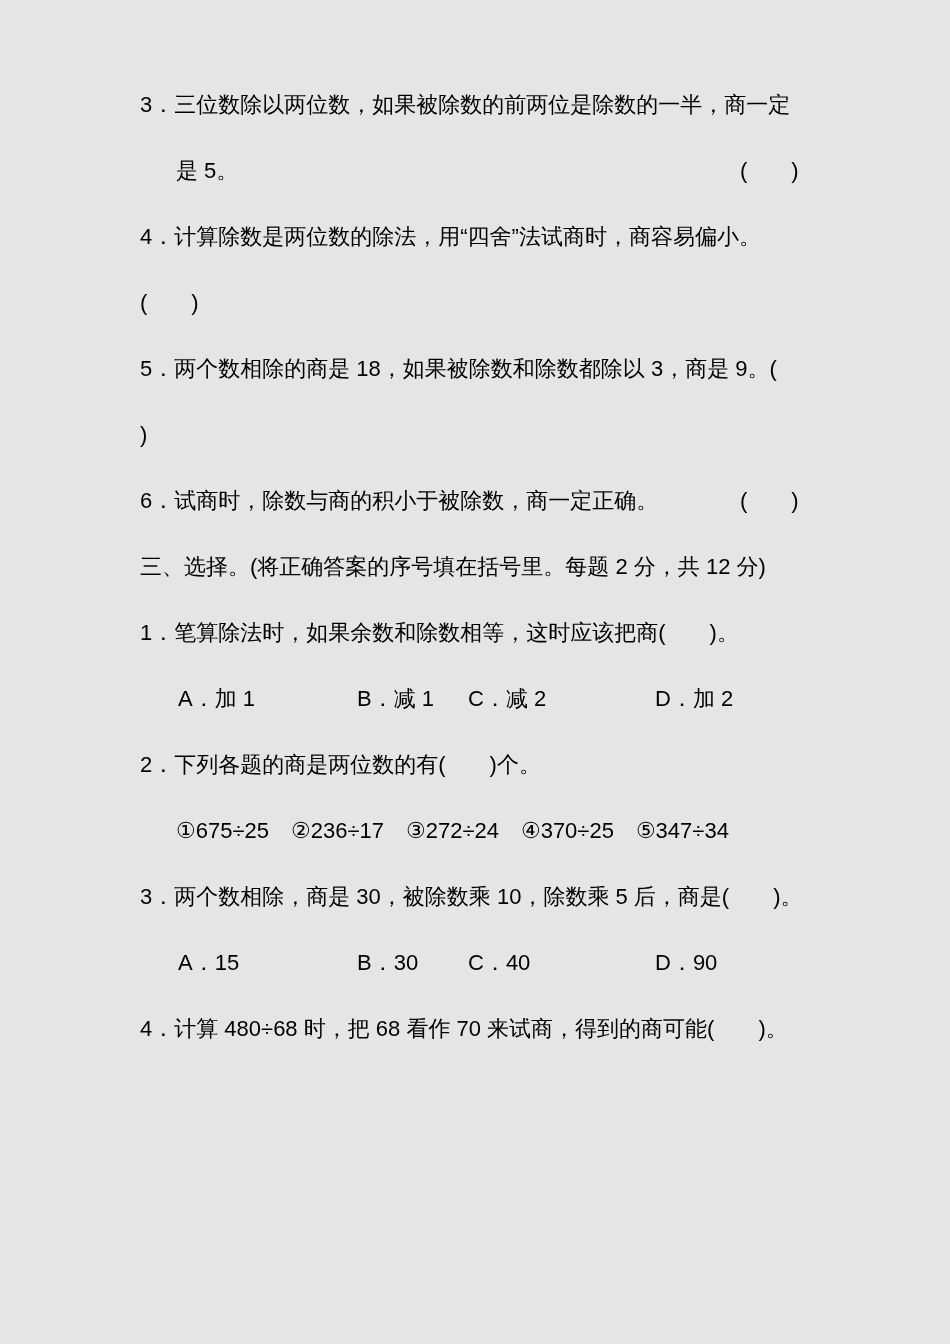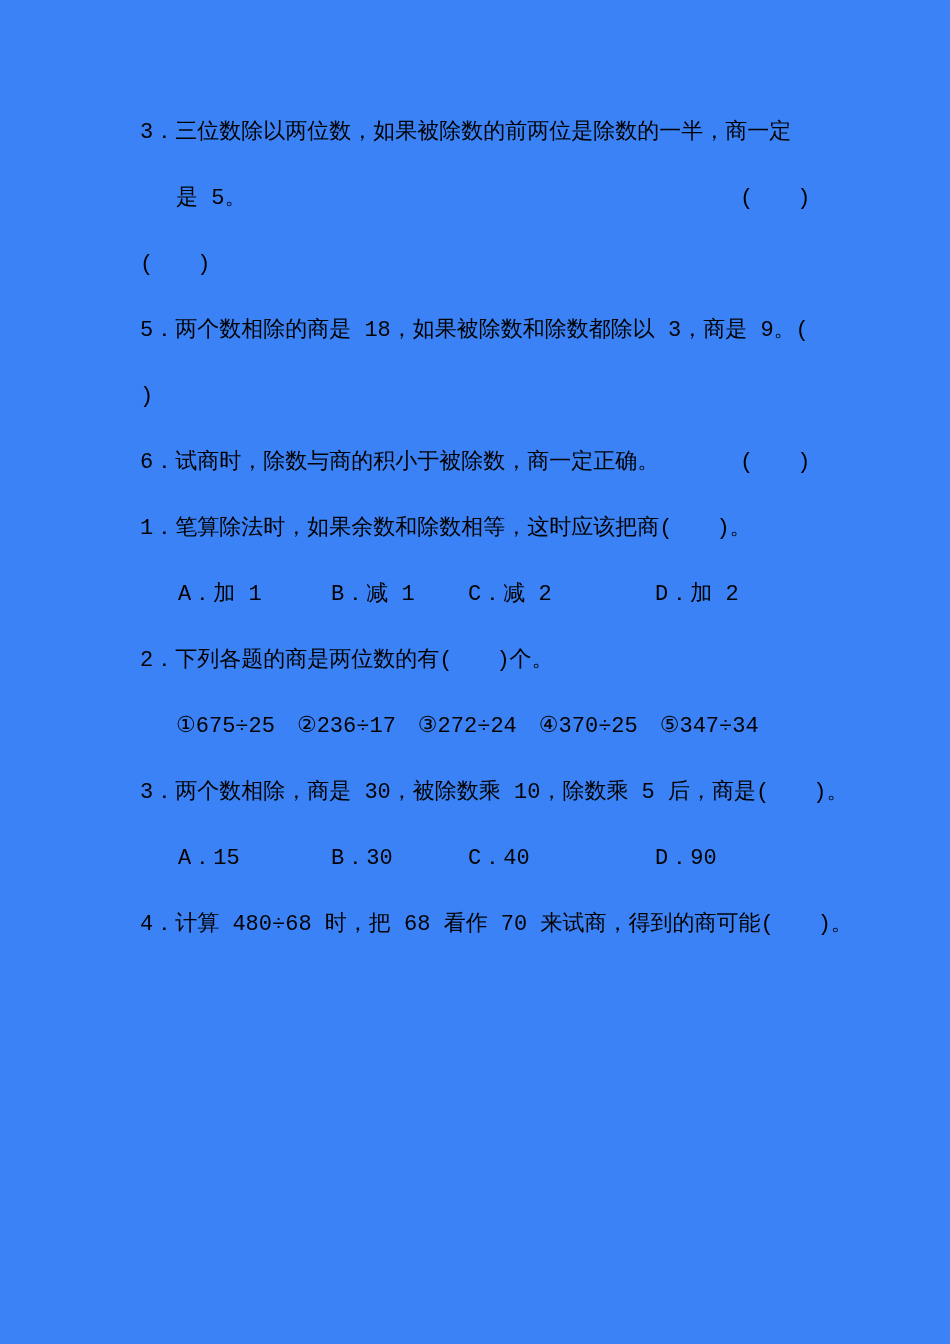--- a/index.html
+++ b/index.html
@@ -5,26 +5,26 @@
   html, body {
     margin: 0;
     padding: 0;
     background: #ffffff;
   }
   .page {
     position: relative;
     width: 950px;
     height: 1344px;
     margin: 0 auto;
-    background: #3b82f6;
+    background: #e5e5e5;
     color: #000000;
-    font-family: Liberation Mono, monospace;
+    font-family: Liberation Sans, sans-serif;
     font-size: 22px;
     box-sizing: border-box;
-    padding: 100px 140px 0 140px;
+    padding: 72px 140px 0 140px;
     overflow: hidden;
   }
   .line {
     position: relative;
     height: 66px;
     line-height: 66px;
     white-space: nowrap;
   }
   .indent {
     padding-left: 36px;
@@ -32,48 +32,50 @@
   .right-bracket {
     position: absolute;
     left: 600px;
     top: 0;
   }
   .choices .opt {
     position: absolute;
     top: 0;
   }
   .opt-a { left: 38px;  }
-  .opt-b { left: 191px; }
+  .opt-b { left: 217px; }
   .opt-c { left: 328px; }
   .opt-d { left: 515px; }
 </style>
 </head>
 <body>
 
 <div class="page">
 
   <div class="line">3．三位数除以两位数，如果被除数的前两位是除数的一半，商一定</div>
 
   <div class="line indent">
     <span>是 5。</span>
     <span class="right-bracket">(　　)</span>
   </div>
 
+  <div class="line">4．计算除数是两位数的除法，用“四舍”法试商时，商容易偏小。</div>
 
   <div class="line">(　　)</div>
 
   <div class="line">5．两个数相除的商是 18，如果被除数和除数都除以 3，商是 9。(</div>
 
   <div class="line">)</div>
 
   <div class="line">
     <span>6．试商时，除数与商的积小于被除数，商一定正确。</span>
     <span class="right-bracket">(　　)</span>
   </div>
 
+  <div class="line">三、选择。(将正确答案的序号填在括号里。每题 2 分，共 12 分)</div>
 
   <div class="line">1．笔算除法时，如果余数和除数相等，这时应该把商(　　)。</div>
 
   <div class="line choices">
     <span class="opt opt-a">A．加 1</span>
     <span class="opt opt-b">B．减 1</span>
     <span class="opt opt-c">C．减 2</span>
     <span class="opt opt-d">D．加 2</span>
   </div>
 

